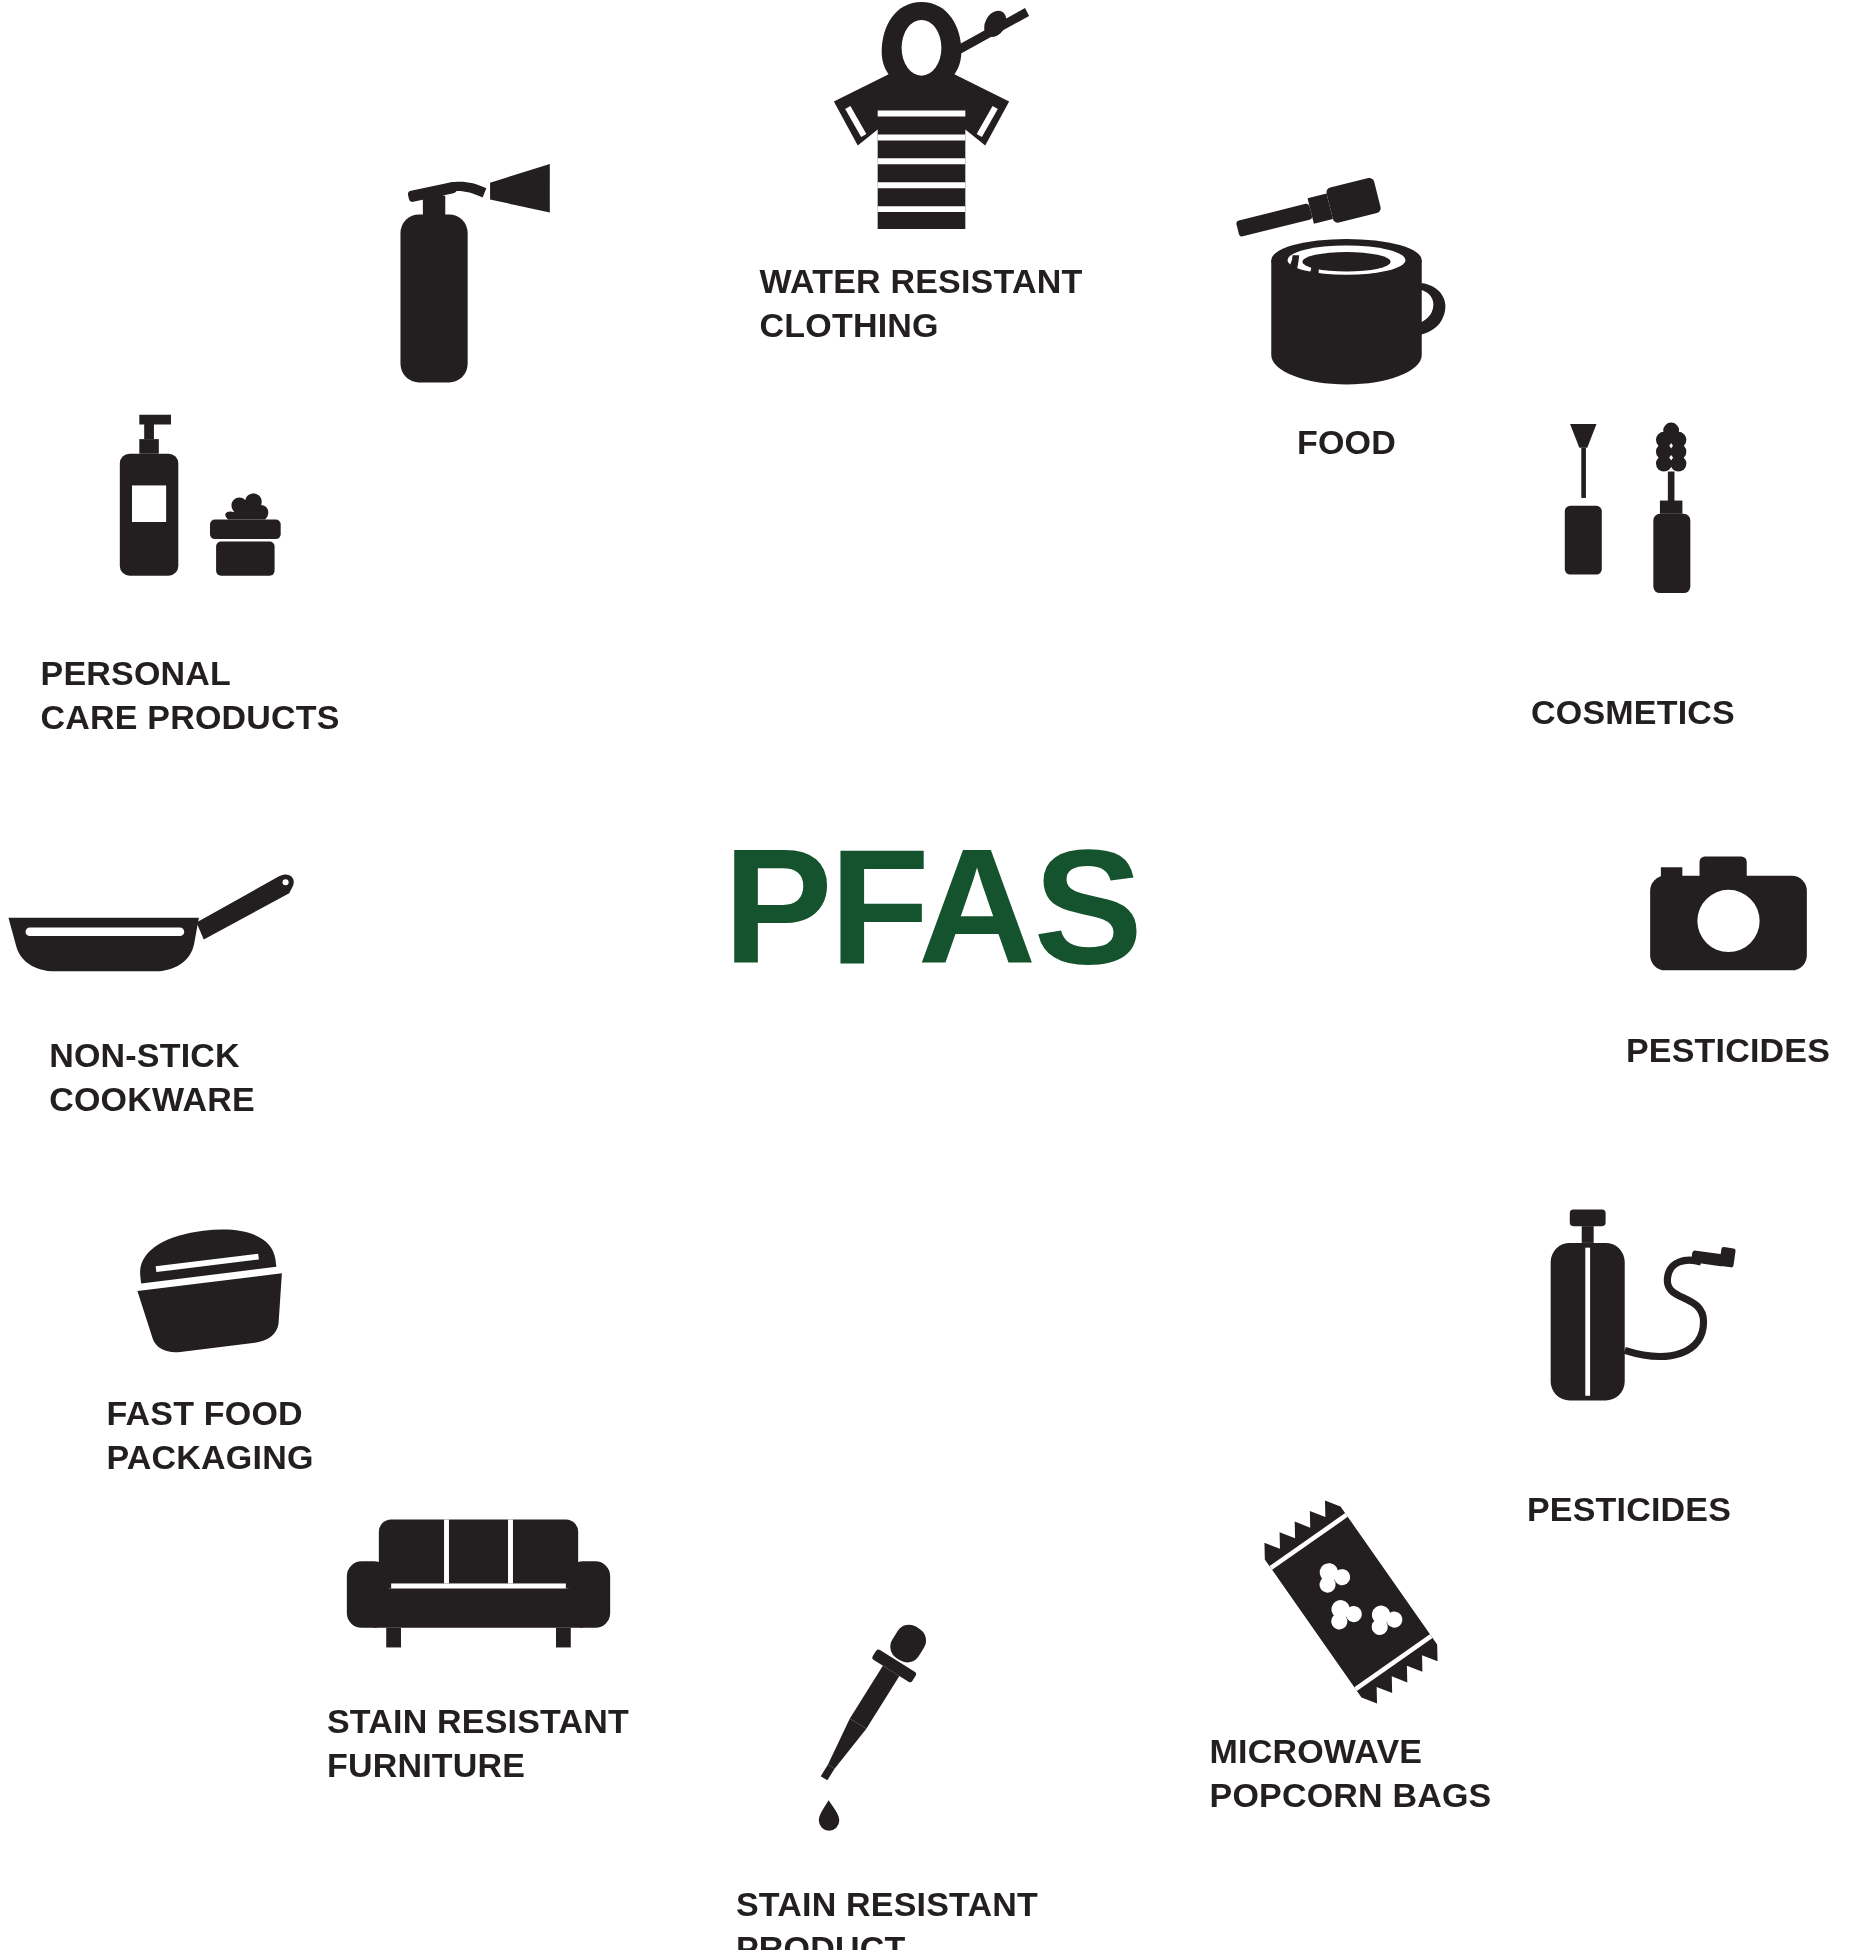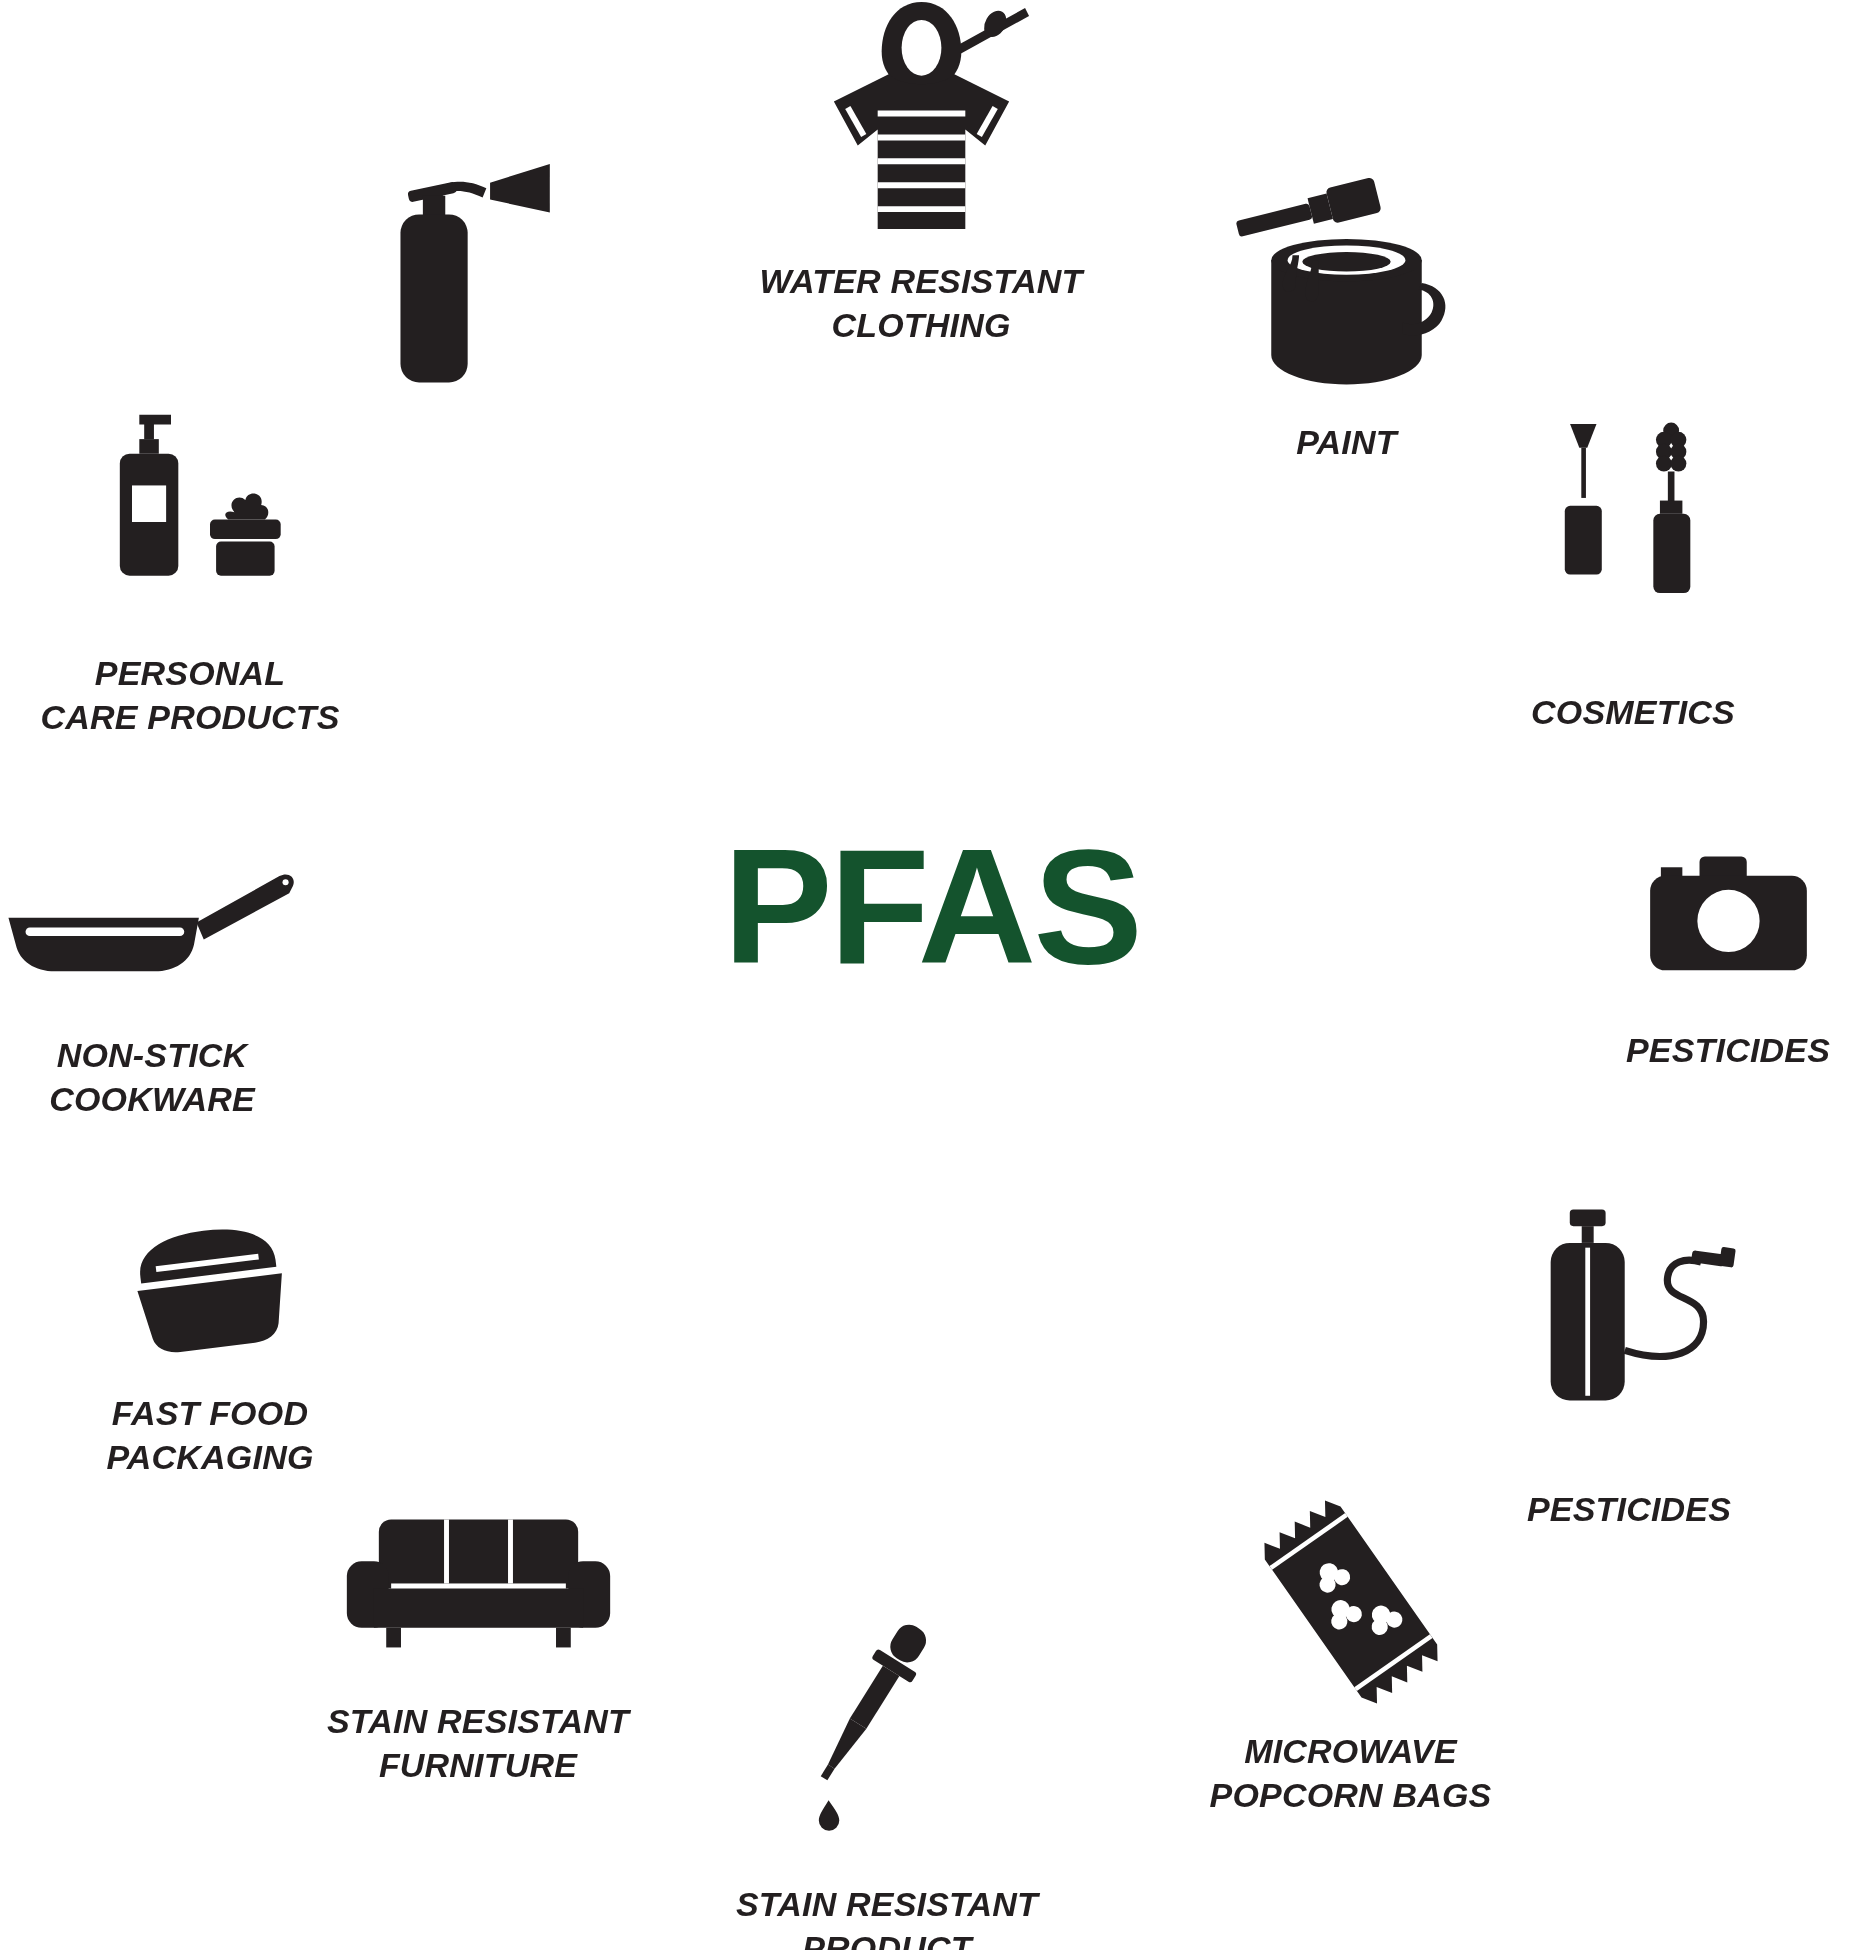--- a/index.html
+++ b/index.html
@@ -14,25 +14,23 @@
   .item{
     position:absolute;
     display:flex;flex-direction:column;align-items:center;
   }
   .icon{display:block;line-height:0;}
   .icon svg{color:#231f20;}
   .label{
     font-weight:bold;
     font-size:34px;
     line-height:1.3;
-    text-align:center;
     white-space:pre-line;
     color:#231f20;
     letter-spacing:0.2px;
-    font-style:italic;
   }
   .pfas-title{
     position:absolute;
     left:639px;top:825px;width:585px;
     text-align:center;
     font-size:164px;
     font-weight:bold;
     letter-spacing:-2.9px;
     color:#14532d;
     line-height:1;
@@ -94,21 +92,21 @@
           <path d="M24 60 L24 118 C24 128 45 136 70 136 C95 136 116 128 116 118 L116 60 Z"></path>
           <ellipse cx="70" cy="60" rx="46" ry="13"></ellipse>
           <path d="M116 74 C129 76 134 87 128 97 C124 104 113 108 104 105 L104 98 C111 101 119 98 122 92 C125 86 122 79 114 78 Z"></path>
         </g>
         <ellipse cx="70" cy="60" rx="36" ry="9" fill="#fff"></ellipse>
         <ellipse cx="70" cy="61" rx="27" ry="6" fill="currentColor"></ellipse>
         <path d="M37 57 C37 64 31 67 31 75 C31 81 39 81 39 74 C39 67 41 61 41 57 Z" fill="currentColor"></path>
         <path d="M49 60 C49 68 45 71 45 81 C45 87 53 87 53 79 C53 71 53 64 53 60 Z" fill="currentColor"></path>
       </svg>
     </span>
-    <div class="label" style="margin-top:29px;">PAINT</div>
+    <div class="label" style="margin-top:29px;">FOOD</div>
   </div>
 
   <div class="item" style="left:14.6px;top:405px;width:351px;">
     <span class="icon">
       <svg width="195" height="195" viewBox="0 0 160 160">
         <g fill="currentColor">
           <path d="M38 8 L64 8 L64 16 L50 16 L50 28 L42 28 L42 16 L38 16 Z"></path>
           <rect x="38" y="28" width="16" height="12"></rect>
           <rect x="22" y="40" width="48" height="100" rx="8"></rect>
           <path d="M116 88 C109 80 119 72 125 78 C127 69 141 72 138 82 C144 82 146 90 141 94 L111 94 C106 90 109 86 116 88 Z"></path>

